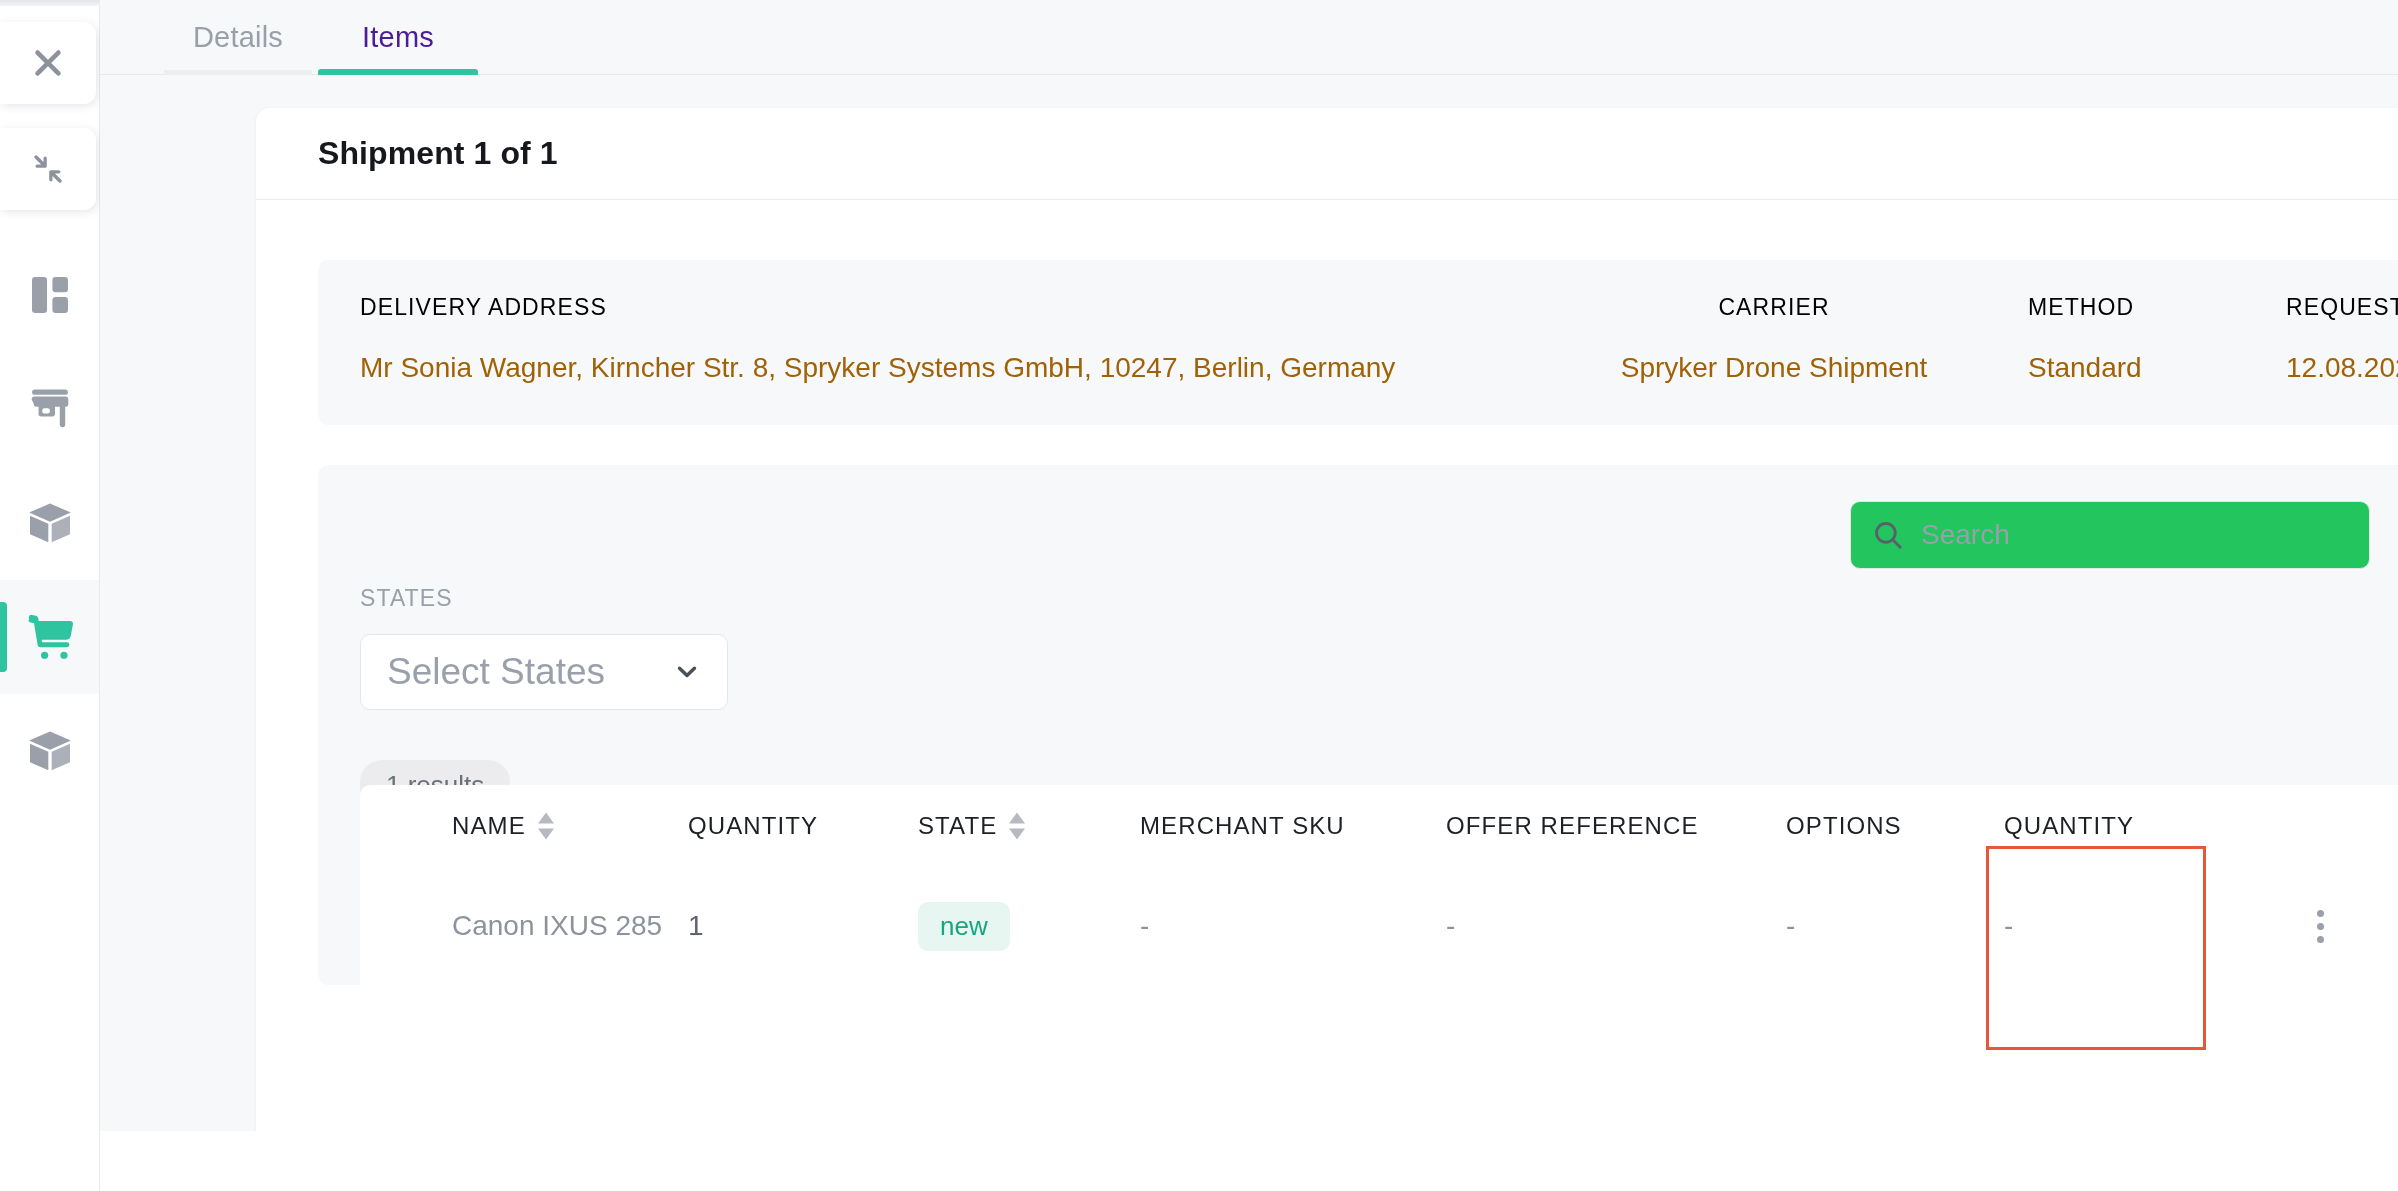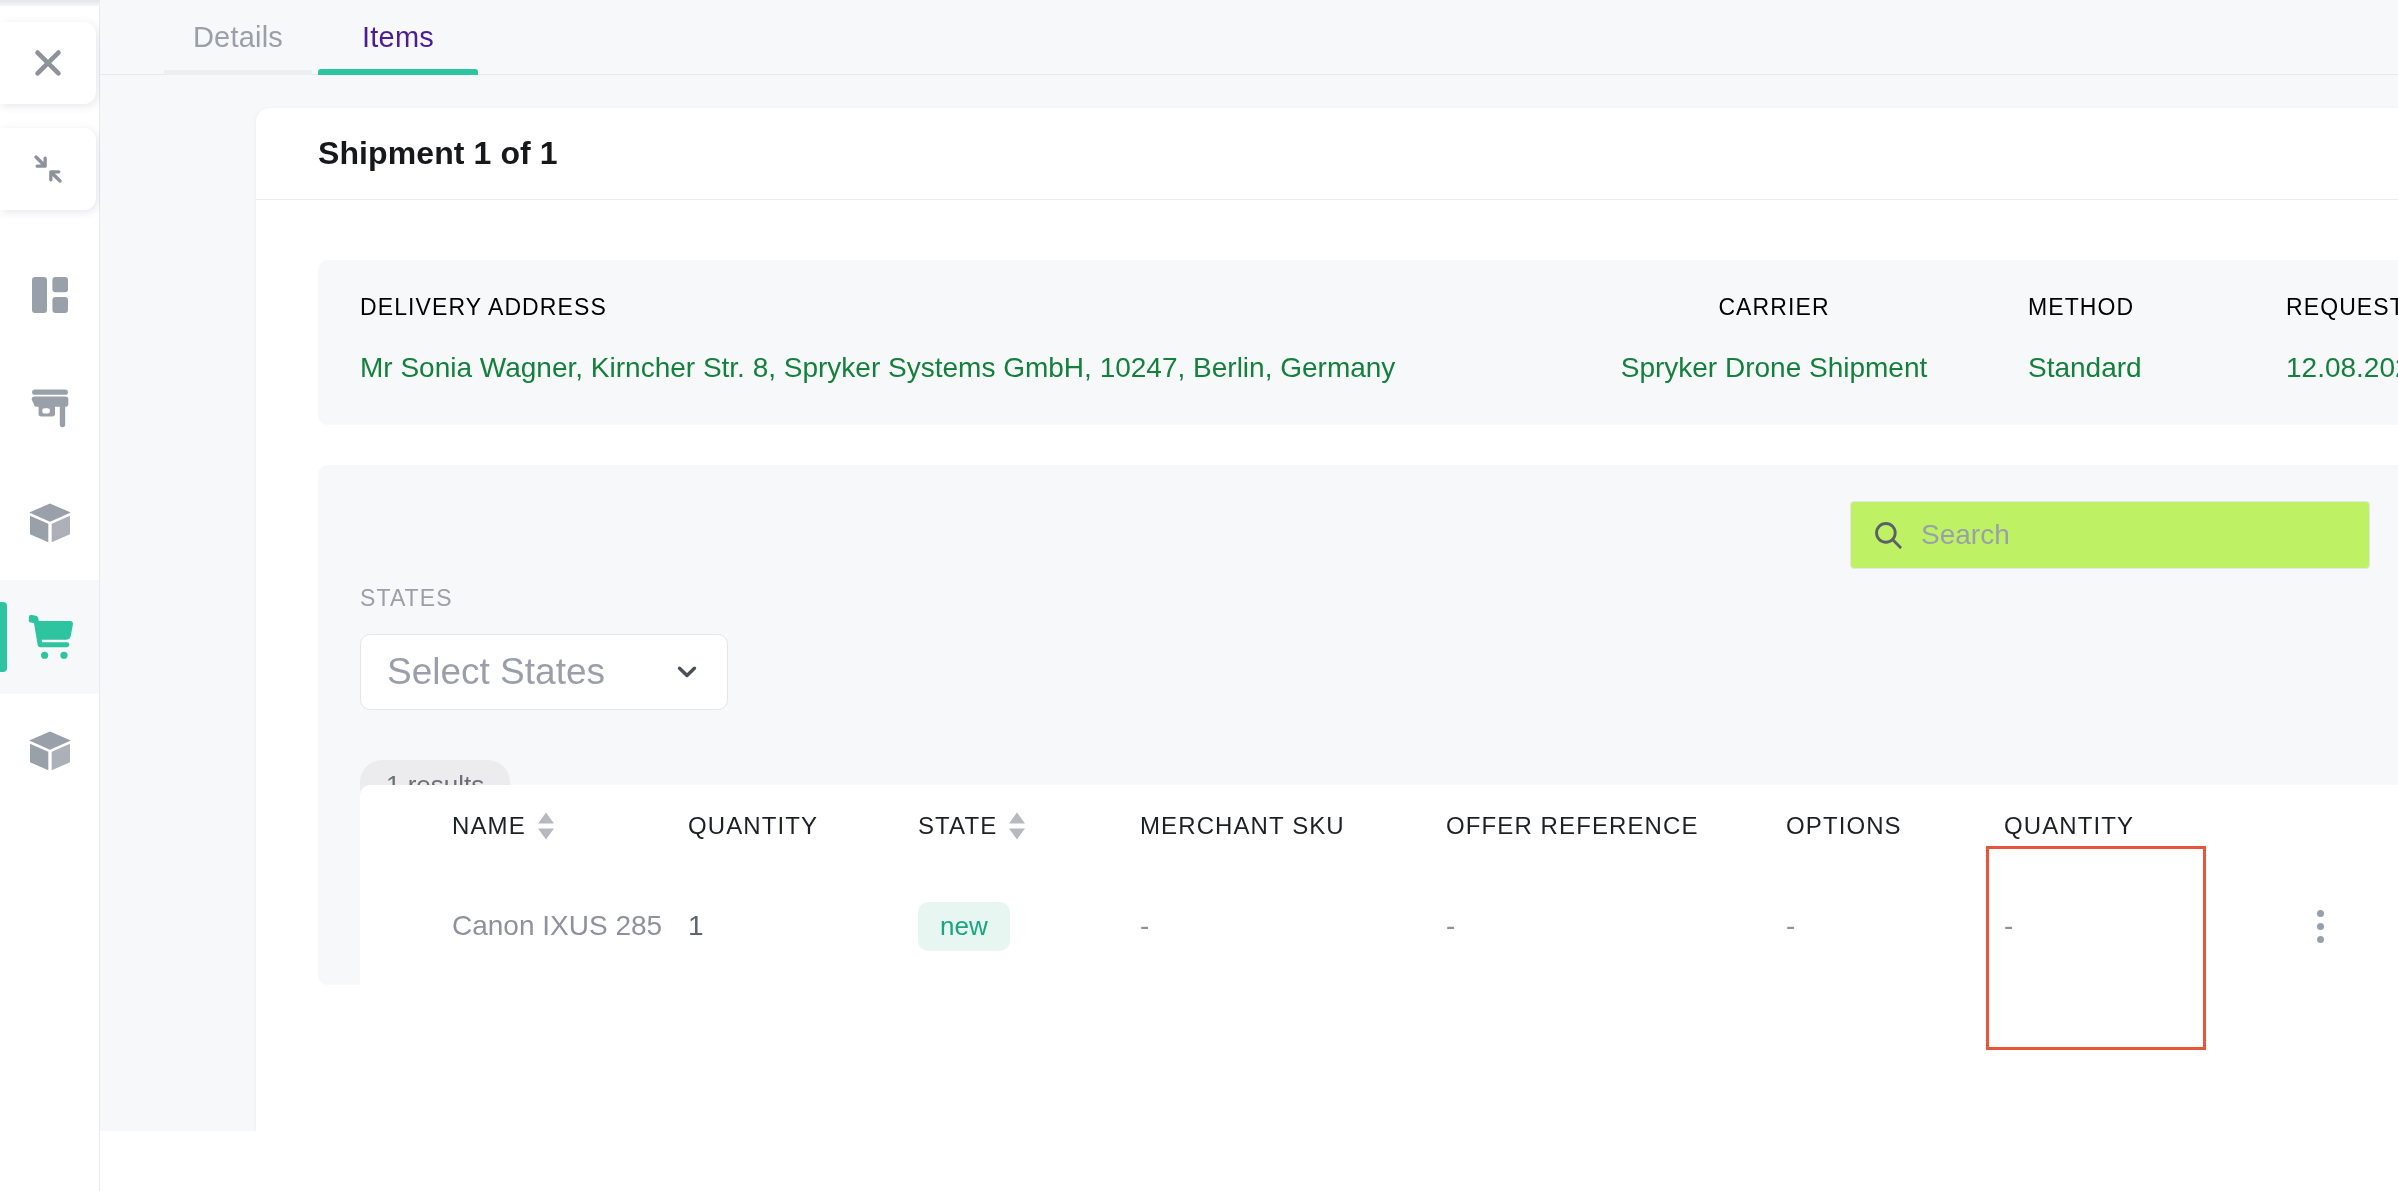--- a/index.html
+++ b/index.html
@@ -108,34 +108,34 @@
   }
   .sum-col { padding-right: 30px; }
   .sum-col.addr { flex: 0 0 1190px; }
   .sum-col.carrier { flex: 0 0 478px; text-align: center; }
   .sum-col.method { flex: 0 0 258px; }
   .sum-col.date { flex: 0 0 260px; }
   .sum-label {
     font-size: 23px; color: #000000; letter-spacing: 1.1px;
     margin-bottom: 20px; white-space: nowrap;
   }
-  .sum-value { font-size: 28px; color: #15803d; line-height: 1.45; margin-top: 27px; }
+  .sum-value { font-size: 28px; color: #a16207; line-height: 1.45; margin-top: 27px; }
 
   .filters {
     margin: 40px 0 0 62px;
     background: #f7f8f9;
     border-radius: 10px;
     position: relative;
     padding: 36px 0 0 0;
     min-height: 520px;
   }
   .search-wrap {
     position: absolute; top: 36px; right: 48px;
     width: 520px; height: 68px;
-    background: #bef264; border: 1px solid #e4e6e9; border-radius: 4px;
+    background: #22c55e; border: 1px solid #e4e6e9; border-radius: 10px;
     display: flex; align-items: center; padding: 0 20px;
   }
   .search-input {
     border: none; outline: none; background: transparent;
     font-family: "Liberation Sans", sans-serif;
     font-size: 28px; color: #3c4149; margin-left: 16px; width: 100%;
   }
   .search-input::placeholder { color: #9aa0aa; }
 
   .states-block { margin-left: 42px; margin-top: 84px; }

